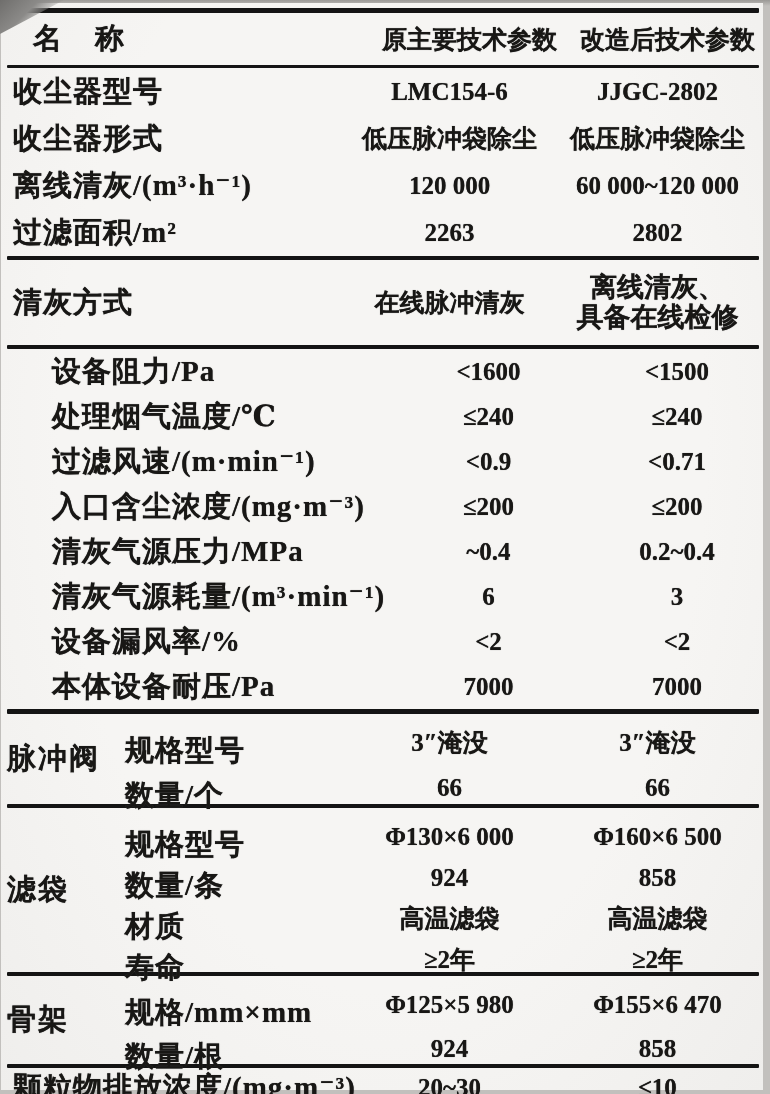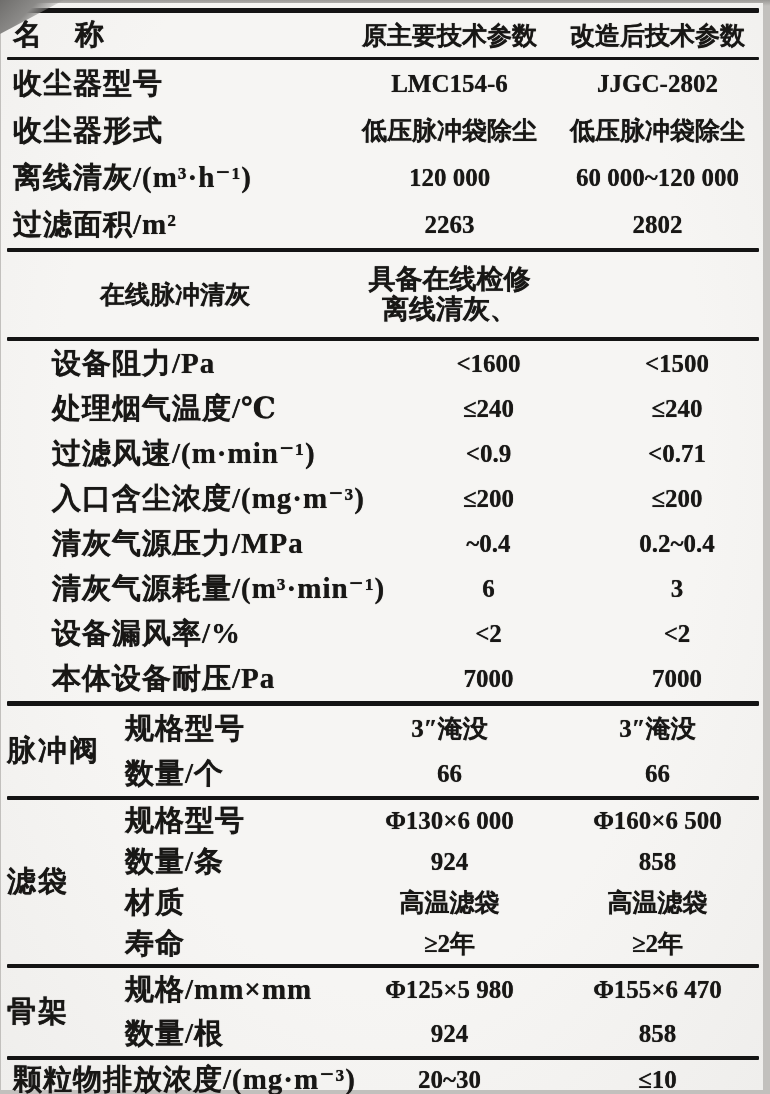--- a/index.html
+++ b/index.html
@@ -47,37 +47,37 @@
     letter-spacing:1px;
     white-space:nowrap;
     text-shadow:0 0 0.7px #3a3a3a;
   }
   .c2,.c3{
     text-align:center;
     font-size:25px;font-weight:700;
     white-space:nowrap;
     text-shadow:0 0 0.7px #3a3a3a;
   }
-  .header-row{height:44px;}
+  .header-row{height:52px;margin-left:20px;}
   .header-row .c1{letter-spacing:2px;}
   .sec{display:flex;flex-direction:column;flex:0 0 auto;}
   .sec-basic .row{height:47px;}
   .row-cleaning{height:85px;}
   .row-cleaning .c3{line-height:1.1;font-size:27px;}
   .row-cleaning .c3 span{display:block;}
   .sec-params .row{height:45px;margin-left:39px;}
   .group{position:relative;}
   .group-label{
     position:absolute;left:0;top:50%;
     transform:translateY(-50%);
     font-size:29px;font-weight:600;letter-spacing:2px;
     text-shadow:0 0 0.7px #3a3a3a;
     white-space:nowrap;
   }
-  .group .c1{padding-left:118px;}
+  .group .c1{padding-left:118px;margin-top:17px;}
   .sec-pulse .row{height:45px;}
   .sec-bag .row{height:41px;}
   .sec-frame .row{height:44px;}
   .row-emission{height:38px;}
 </style>
 </head>
 <body>
 
 <div class="page">
   <div class="corner-artifact"></div>
@@ -113,24 +113,25 @@
       <div class="row">
         <div class="c1">过滤面积/m²</div>
         <div class="c2">2263</div>
         <div class="c3">2802</div>
       </div>
     </div>
 
     <div class="rule r-mid"></div>
 
     <div class="row row-cleaning">
+      <div class="c1">清灰方式</div>
       <div class="c2">在线脉冲清灰</div>
       <div class="c3">
+        <span>离线清灰、</span>
         <span>具备在线检修</span>
-        <span>离线清灰、</span>
       </div>
     </div>
 
     <div class="rule r-mid"></div>
 
     <div class="sec sec-params">
       <div class="row">
         <div class="c1">设备阻力/Pa</div>
         <div class="c2">&lt;1600</div>
         <div class="c3">&lt;1500</div>

